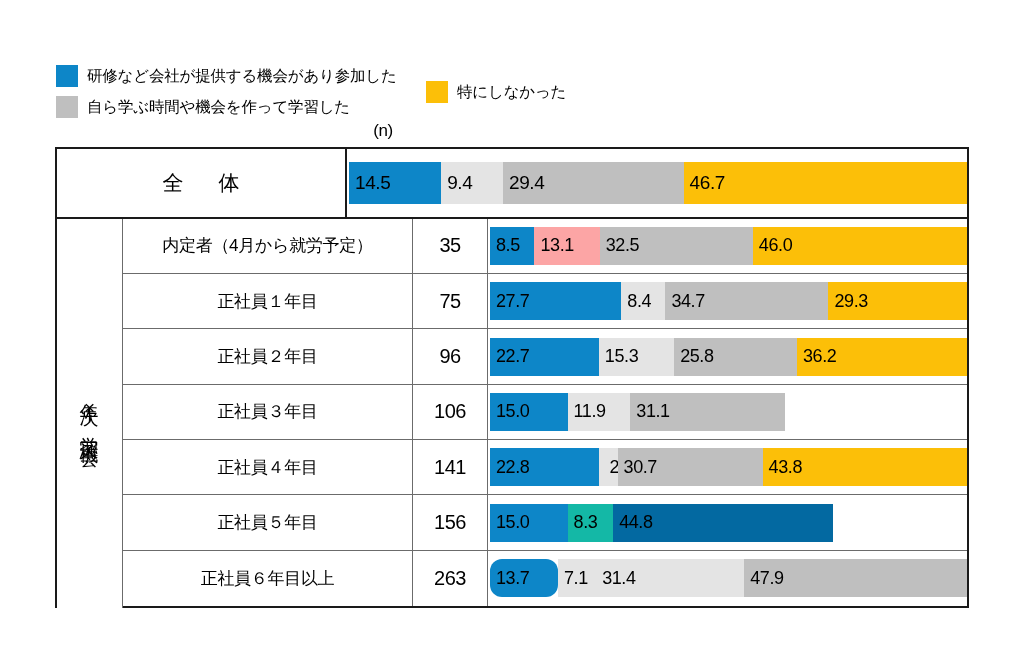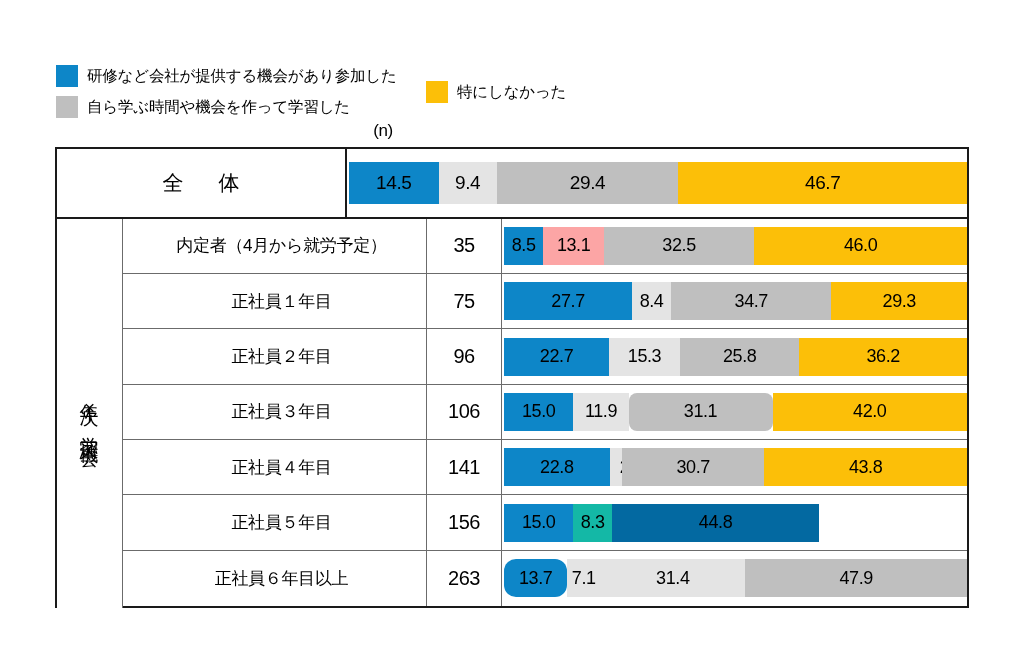--- a/index.html
+++ b/index.html
@@ -78,21 +78,20 @@
     box-sizing: border-box;
     position: relative;
   }
   .trow.total {
     height: 70px;
     border-bottom: 2.5px solid #1a1a1a;
   }
   .trow.sub {
     height: 55.5px;
     border-bottom: 1.3px solid #6b6b6b;
-    margin-left: 14px;
   }
   .trow.sub.last { border-bottom: none; }
 
   
   #group-label-cell {
     position: absolute;
     left: 0;
     top: 70px;
     width: 66px;
     height: 388.5px;
@@ -162,26 +161,27 @@
   .bar {
     display: flex;
     height: 38px;
     width: 100%;
   }
   .trow.total .bar { height: 42px; }
 
   .seg {
     display: flex;
     align-items: center;
-    justify-content: center;
+    justify-content: flex-start;
     font-size: 18px;
     letter-spacing: -0.4px;
     overflow: visible;
     white-space: nowrap;
     position: relative;
+    padding-left: 6px;
   }
   .trow.total .seg { font-size: 19px; }
   .seg-overflow-left > .seg-val {
     position: absolute;
     right: 100%;
     margin-right: -34px;
   }
 </style>
 </head>
 <body>
@@ -295,25 +295,22 @@
       <div class="cell-cat">正社員３年目</div>
       <div class="cell-n">106</div>
       <div class="cell-bar">
         <div class="bar">
           <div class="seg" style="width: 15%; background-color: rgb(13, 134, 200);">
             <span class="seg-val">15.0</span>
           </div>
           <div class="seg" style="width: 11.9%; background-color: rgb(228, 228, 228);">
             <span class="seg-val">11.9</span>
           </div>
-          <div class="seg" style="width: 31.1%; background-color: rgb(191, 191, 191); border-radius: 8px;">
+          <div class="seg" style="width: 31.1%; background-color: rgb(191, 191, 191);">
             <span class="seg-val">31.1</span>
-          </div>
-          <div class="seg" style="width: 42%; background-color: rgb(252, 191, 8);">
-            <span class="seg-val">42.0</span>
           </div>
         </div>
       </div>
     </div>
     <div class="trow sub">
       <div class="cell-cat">正社員４年目</div>
       <div class="cell-n">141</div>
       <div class="cell-bar">
         <div class="bar">
           <div class="seg" style="width: 22.8%; background-color: rgb(13, 134, 200);">

